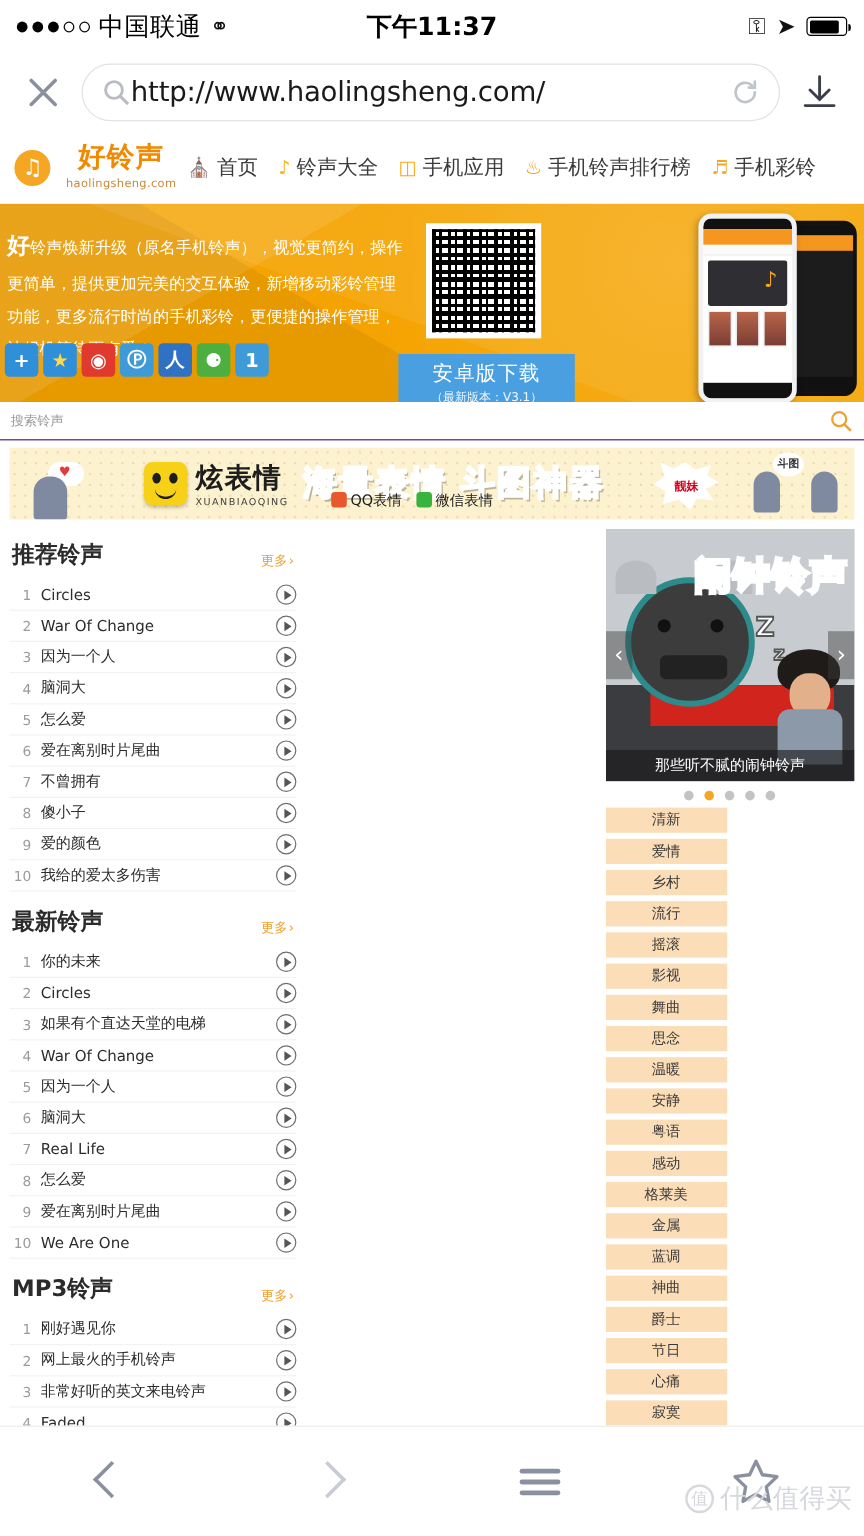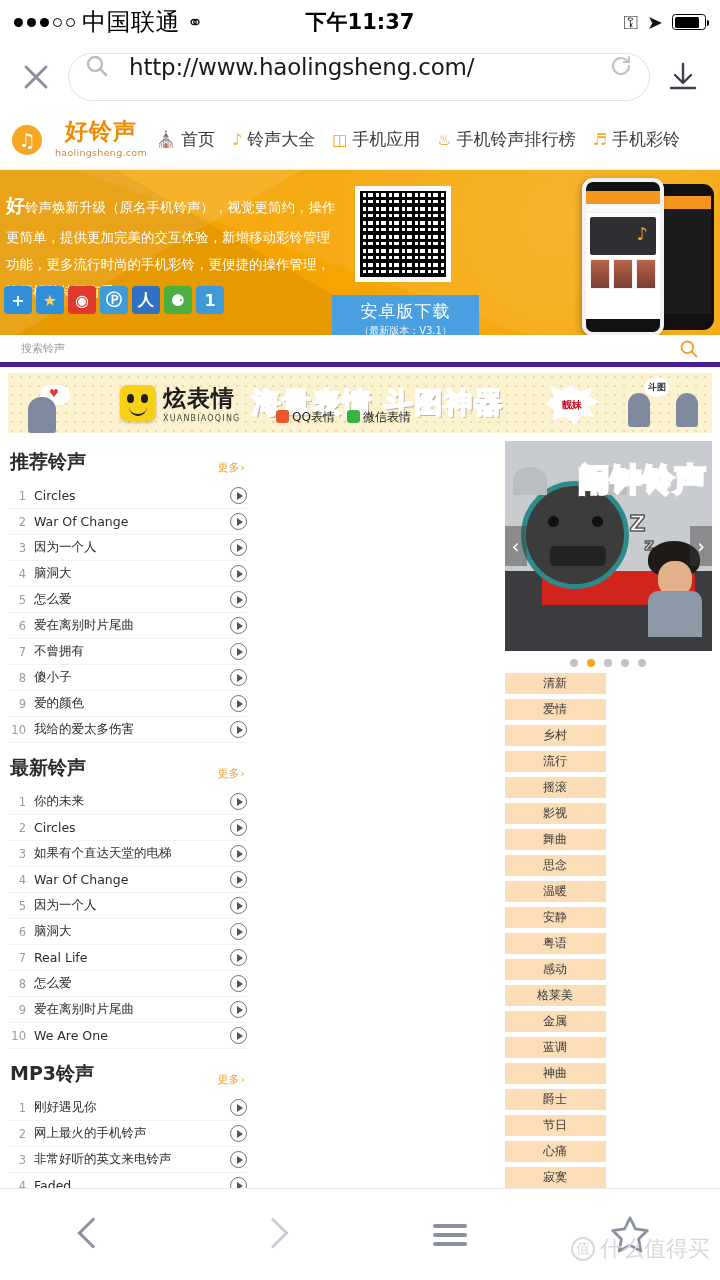--- a/index.html
+++ b/index.html
@@ -11,40 +11,40 @@
 
   
   .statusbar{
     height:44px; display:flex; align-items:center; padding:0 14px;
     background:#ffffff; position:relative;
   }
   .sb-left{ display:flex; align-items:center; gap:7px; }
   .dots{ display:flex; gap:4px; align-items:center; }
   .dot{ width:9px; height:9px; border-radius:50%; background:#000; }
   .dot.hollow{ background:transparent; border:1.4px solid #000; }
-  .carrier{ font-size:24px; color:#000; letter-spacing:.5px; }
+  .carrier{ font-size:21px; color:#000; letter-spacing:.5px; }
   .sb-glyph{ font-size:19px; color:#111; }
   .sb-time{
     position:absolute; left:0; right:0; text-align:center;
     font-size:21px; font-weight:bold; color:#000; pointer-events:none;
   }
   .sb-right{ margin-left:auto; display:flex; align-items:center; gap:9px; z-index:2;}
   .batt{ width:34px; height:16px; border:1.6px solid #000; border-radius:3.5px; position:relative; }
   .batt::after{ content:""; position:absolute; right:-4px; top:4.5px; width:2.5px; height:6px; background:#000; border-radius:0 2px 2px 0;}
   .batt i{ position:absolute; left:1.5px; top:1.5px; bottom:1.5px; width:78%; background:#000; border-radius:1.5px; display:block;}
 
   
   .urlbar{
     height:66px; display:flex; align-items:center; gap:12px; padding:0 16px;
     background:#fff;
   }
   .x-btn{ width:40px; height:40px; flex:0 0 40px; display:flex; align-items:center; justify-content:center; }
   .url-field{
     flex:1; height:48px; border:1.4px solid #e2e2e6; border-radius:24px;
-    display:flex; padding:0 16px; gap:20px; background:#fff;
+    display:flex; align-items:center; padding:0 16px; gap:0; background:#fff;
   }
   .url-text{ flex:1; font-size:23px; color:#1a1a1a; letter-spacing:-.2px; white-space:nowrap; overflow:hidden;}
   .dl-btn{ width:42px; height:42px; flex:0 0 42px; display:flex; align-items:center; justify-content:center;}
 
   
   .sitenav{
     height:60px; background:#fff; display:flex; align-items:center; padding:0 6px;
     border-bottom:1px solid #f0f0f0;
   }
   .logo{ display:flex; align-items:center; gap:4px; padding-left:6px; width:150px;}
@@ -103,21 +103,21 @@
   .ph-top{ height:9px; background:#111; }
   .ph-bar{ height:13px; background:#f5961e; }
   .ph-tabs{ height:9px; background:#fafafa; border-bottom:1px solid #eee;}
   .ph-hero{ margin:4px; height:38px; background:#2e2e33; border-radius:2px; position:relative;}
   .ph-hero::after{content:"\266A";position:absolute;right:8px;top:6px;color:#f5a623;font-size:18px;}
   .ph-cards{ display:flex; gap:3px; margin:4px; }
   .ph-card{ flex:1; height:30px; border:1px solid #eee; background:linear-gradient(#b9654a,#7a3d34);}
   .ph-foot{ position:absolute; left:0; right:0; bottom:0; height:13px; background:#111;}
 
   
-  .searchrow{ height:32px; border-bottom:5px solid #4c1d95; display:flex; align-items:center; padding:0 21px; background:#fff;}
+  .searchrow{ height:32px; border-bottom:1px solid #4c1d95; display:flex; align-items:center; padding:0 9px; background:#fff;}
   .search-ph{ flex:1; font-size:11px; color:#9a9a9a; }
 
   
   .adband{ margin:6px 8px 4px; height:60px; position:relative; overflow:hidden;
     background:
       radial-gradient(circle at 4px 4px, rgba(215,185,120,.45) 1.1px, transparent 1.2px) 0 0/9px 9px,
       #fdf2cf;
     border-radius:0; display:flex; align-items:center; }
   .ad-face{ width:36px; height:36px; border-radius:7px; background:#f7d117; margin-left:112px;
     position:relative; box-shadow:0 2px 3px rgba(0,0,0,.2);}
@@ -547,20 +547,21 @@
       <div class="carou-title">闹钟铃声</div>
       <div class="zz a">Z</div>
       <div class="zz b">z</div>
       <div class="boy">
         <span class="hair"></span>
           <span class="face"></span>
           <span class="body"></span>
       </div>
       <div class="c-arrow l">‹</div>
       <div class="c-arrow r">›</div>
+      <div class="carou-cap">那些听不腻的闹钟铃声</div>
     </div>
     <div class="cdots">
       <span class="cdot"></span>
       <span class="cdot on"></span>
       <span class="cdot"></span>
       <span class="cdot"></span>
       <span class="cdot"></span>
     </div>
     <div class="tags">
       <span class="tag">清新</span>

